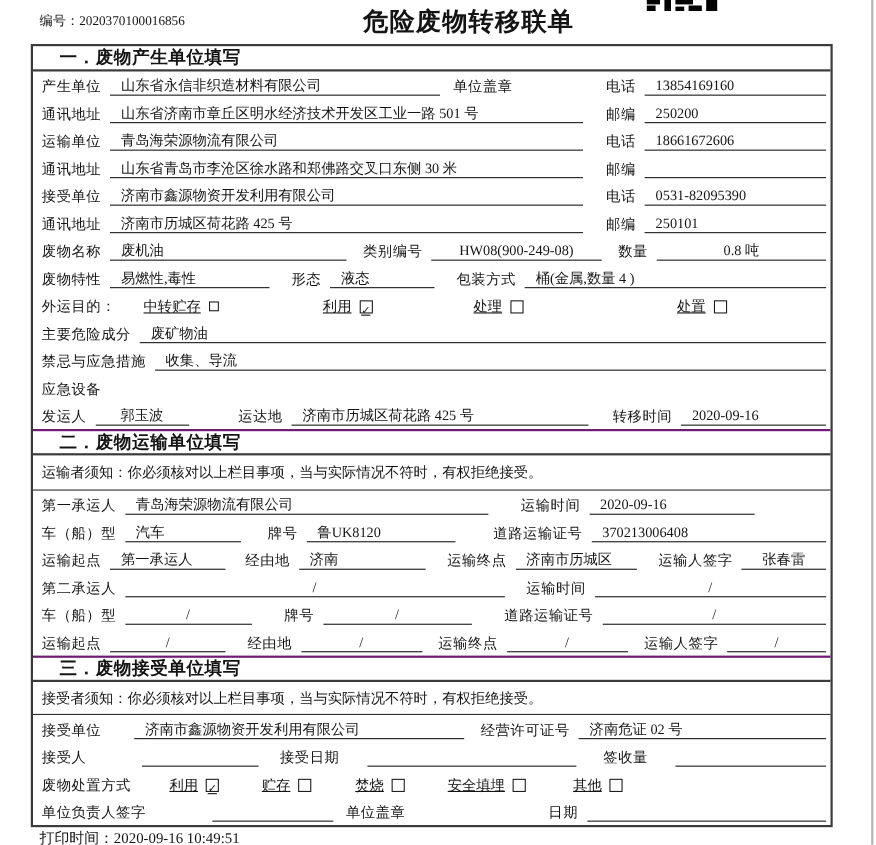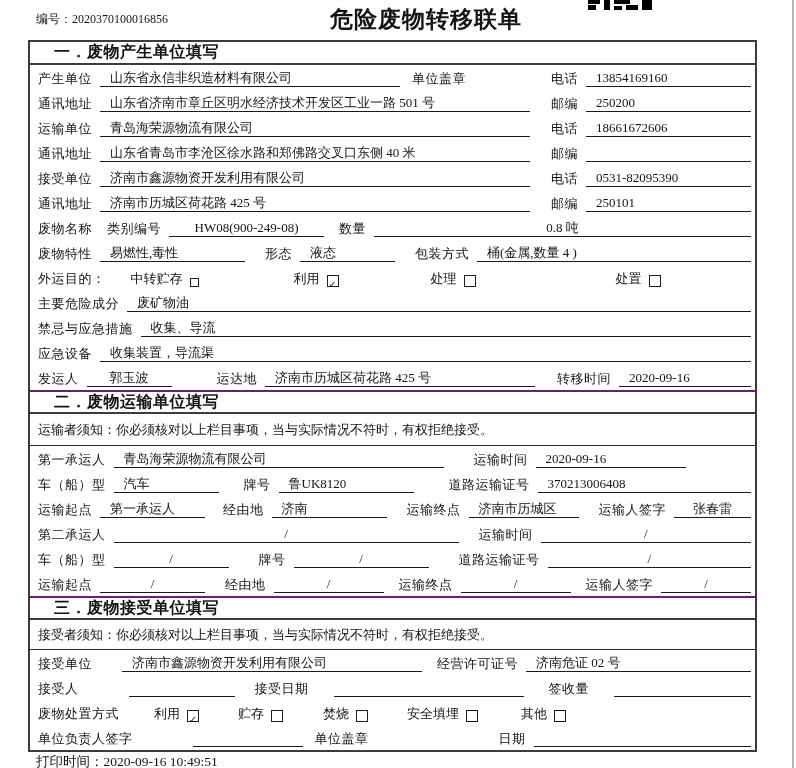--- a/index.html
+++ b/index.html
@@ -26,21 +26,21 @@
   .row { display:flex; align-items:flex-end; height:25px; padding:0 4px 3px 8px; font-size:13px; }
   .row span { white-space:nowrap; line-height:17px; }
   .lbl { letter-spacing:0.5px; }
   .u { border-bottom:1px solid #1a1a1a; min-height:17px; padding-left:10px; margin-left:8px; overflow:hidden; }
   .u.c { text-align:center; padding-left:0; }
   .u.fx { flex:1 1 auto; }
 
   .cb { display:inline-block; width:12px; height:12px; border:1px solid #1f1f1f; margin-left:7px;
         font-size:10px; line-height:11px; text-align:center; vertical-align:-1px; padding-left:0 !important; }
   .cb.sm { width:9px; height:9px; line-height:8px; font-size:8px; }
-  .opt { display:inline-flex; align-items:flex-end; }
+  .opt { display:inline-flex; align-items:center;text-decoration:underline; }
 
   .w85{width:85px}.w95{width:95px}.w105{width:105px}.w106{width:106px}.w110{width:110px}
   .w115{width:115px}.w135{width:135px}.w145{width:145px}.w150{width:150px}.w155{width:155px}
   .w165{width:165px}.w190{width:190px}.w215{width:215px}
   .w270{width:270px}.w300{width:300px}.w330{width:330px}.w345{width:345px}.w430{width:430px}.ml12{margin-left:12px}.ml15{margin-left:15px}.ml18{margin-left:18px}
   .ml20{margin-left:20px}.ml22{margin-left:22px}.ml25{margin-left:25px}.ml30{margin-left:30px}
   .ml35{margin-left:35px}.ml39{margin-left:39px}.ml40{margin-left:40px}.ml43{margin-left:43px}
   .ml45{margin-left:45px}.ml50{margin-left:50px}.ml60{margin-left:60px}.ml80{margin-left:92px}
   .ml95{margin-left:95px}.ml130{margin-left:130px}.ml140{margin-left:140px}
   .mla{margin-left:auto}
@@ -90,41 +90,42 @@
 
     <div class="row">
       <span class="lbl">运输单位</span>
       <span class="u w430">青岛海荣源物流有限公司</span>
       <span class="lbl mla">电话</span>
       <span class="u w165">18661672606</span>
     </div>
 
     <div class="row">
       <span class="lbl">通讯地址</span>
-      <span class="u w430">山东省青岛市李沧区徐水路和郑佛路交叉口东侧 40 米</span>
+      <span class="u w430">山东省青岛市李沧区徐水路和郑佛路交叉口东侧 30 米</span>
       <span class="lbl mla">邮编</span>
       <span class="u w165"></span>
     </div>
 
     <div class="row">
       <span class="lbl">接受单位</span>
       <span class="u w430">济南市鑫源物资开发利用有限公司</span>
       <span class="lbl mla">电话</span>
       <span class="u w165">0531-82095390</span>
     </div>
 
     <div class="row">
       <span class="lbl">通讯地址</span>
       <span class="u w430">济南市历城区荷花路 425 号</span>
       <span class="lbl mla">邮编</span>
       <span class="u w165">250101</span>
     </div>
 
     <div class="row">
       <span class="lbl">废物名称</span>
+      <span class="u w215">废机油</span>
       <span class="lbl ml15">类别编号</span>
       <span class="u w155 c">HW08(900-249-08)</span>
       <span class="lbl ml15">数量</span>
       <span class="u fx c">0.8 吨</span>
     </div>
 
     <div class="row">
       <span class="lbl">废物特性</span>
       <span class="u w145">易燃性,毒性</span>
       <span class="lbl ml20">形态</span>
@@ -158,21 +159,20 @@
       <span class="u fx">废矿物油</span>
     </div>
 
     <div class="row">
       <span class="lbl">禁忌与应急措施</span>
       <span class="u fx">收集、导流</span>
     </div>
 
     <div class="row">
       <span class="lbl">应急设备</span>
-      <span class="u fx">收集装置，导流渠</span>
     </div>
 
     <div class="row">
       <span class="lbl">发运人</span>
       <span class="u w85 c">郭玉波</span>
       <span class="lbl ml45">运达地</span>
       <span class="u w270">济南市历城区荷花路 425 号</span>
       <span class="lbl ml22">转移时间</span>
       <span class="u fx">2020-09-16</span>
     </div>

